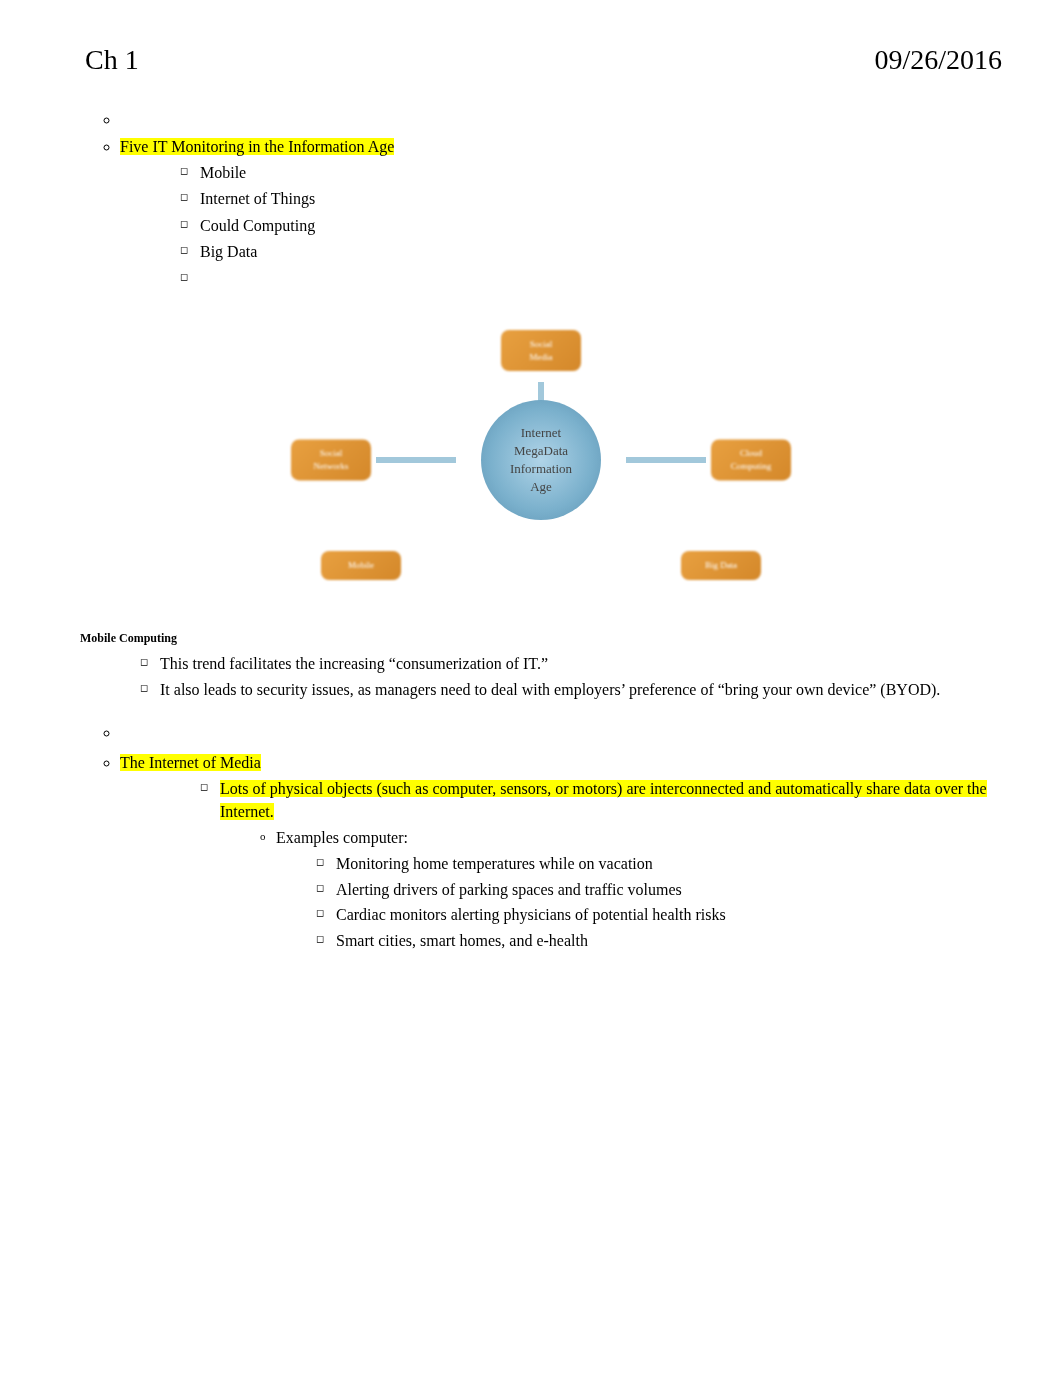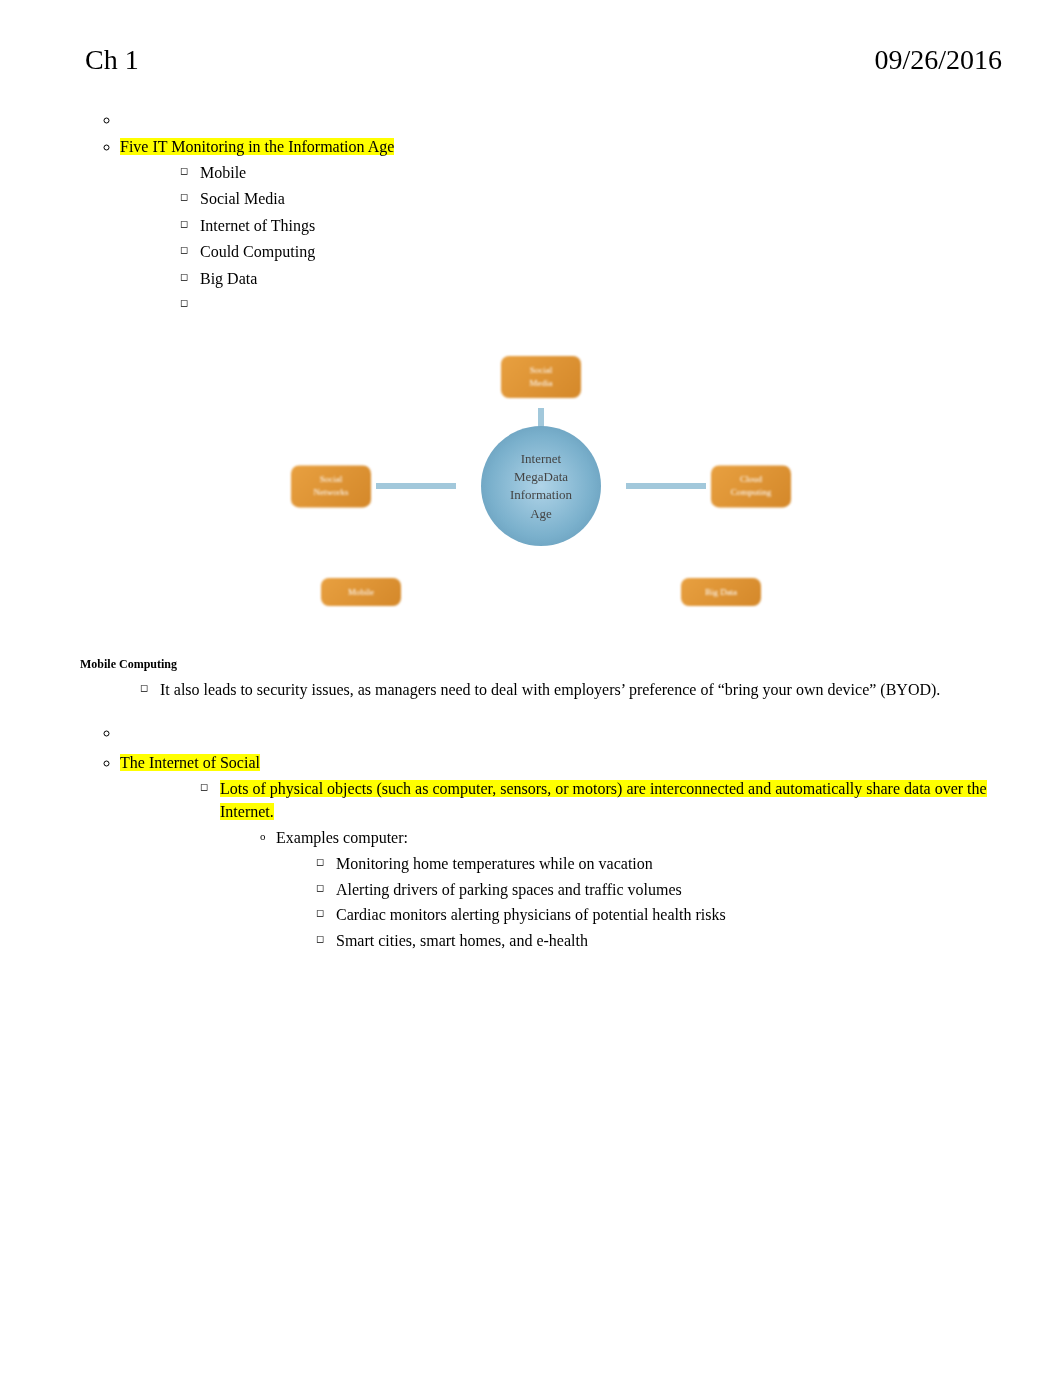--- a/index.html
+++ b/index.html
@@ -275,21 +275,20 @@
 </div>
 
 <div class="content">
 
   <ul class="top-outer-list">
     <li class="empty-bullet">&nbsp;</li>
     <li>
       <span class="highlighted">Five IT Monitoring in the Information Age</span>
       <ul class="sub-list">
         <li><span>Mobile</span></li>
-        <li><span>Social Media</span></li>
         <li><span>Internet of Things</span></li>
         <li><span>Could Computing</span></li>
         <li><span>Big Data</span></li>
         <li>&nbsp;</li>
       </ul>
     </li>
   </ul>
 
   <div class="diagram-container">
     <div class="diagram">
@@ -306,28 +305,29 @@
 
       <div class="center-circle">
         <span>Internet<br>MegaData<br>Information<br>Age</span>
       </div>
     </div>
   </div>
 
   <div class="mobile-section">
     <p class="section-heading">Mobile Computing</p>
     <ul class="sub-list">
+      <li><span>This trend facilitates the increasing “consumerization of IT.”</span></li>
       <li><span>It also leads to security issues, as managers need to deal with employers’ preference of “bring your own device” (BYOD).</span></li>
     </ul>
   </div>
 
   <ul class="outer-bullets" style="margin-top: 20px;">
     <li class="empty-bullet">&nbsp;</li>
     <li>
-      <span class="highlighted">The Internet of Social</span>
+      <span class="highlighted">The Internet of Media</span>
       <ul class="sub-list-2">
         <li>
           <span class="highlighted">Lots of physical objects (such as computer, sensors, or motors) are interconnected and automatically share data over the Internet.</span>
           <ul class="sub-list-3">
             <li>
               <span>Examples computer:</span>
               <ul class="sub-list-4">
                 <li><span>Monitoring home temperatures while on vacation</span></li>
                 <li><span>Alerting drivers of parking spaces and traffic volumes</span></li>
                 <li><span>Cardiac monitors alerting physicians of potential health risks</span></li>

